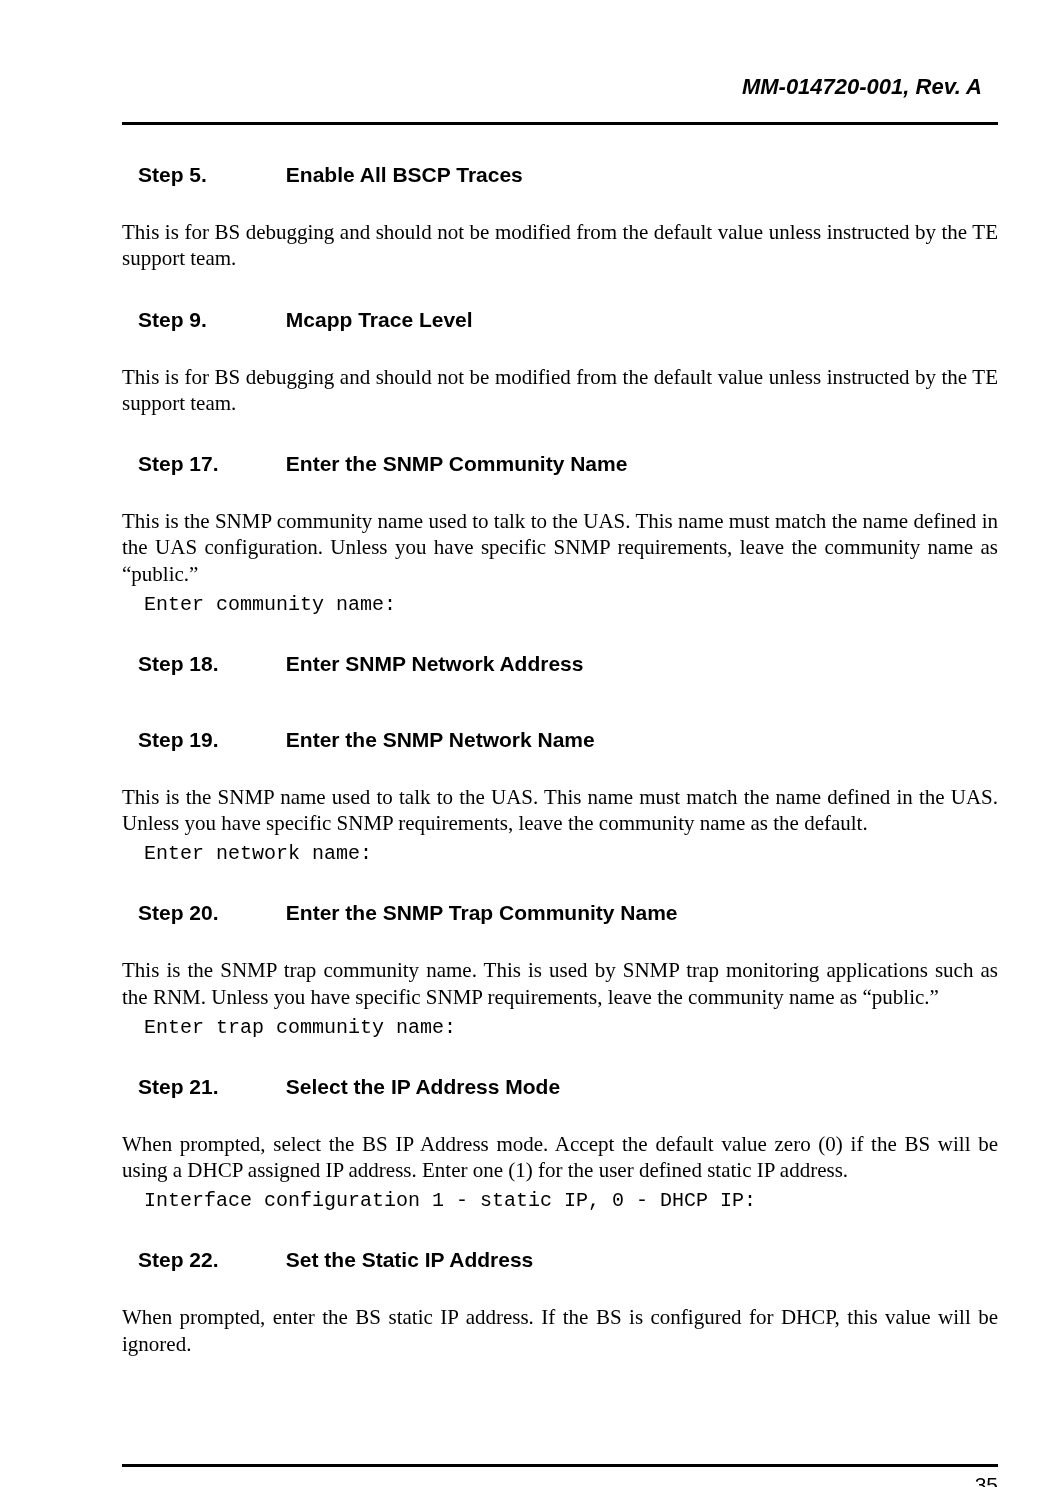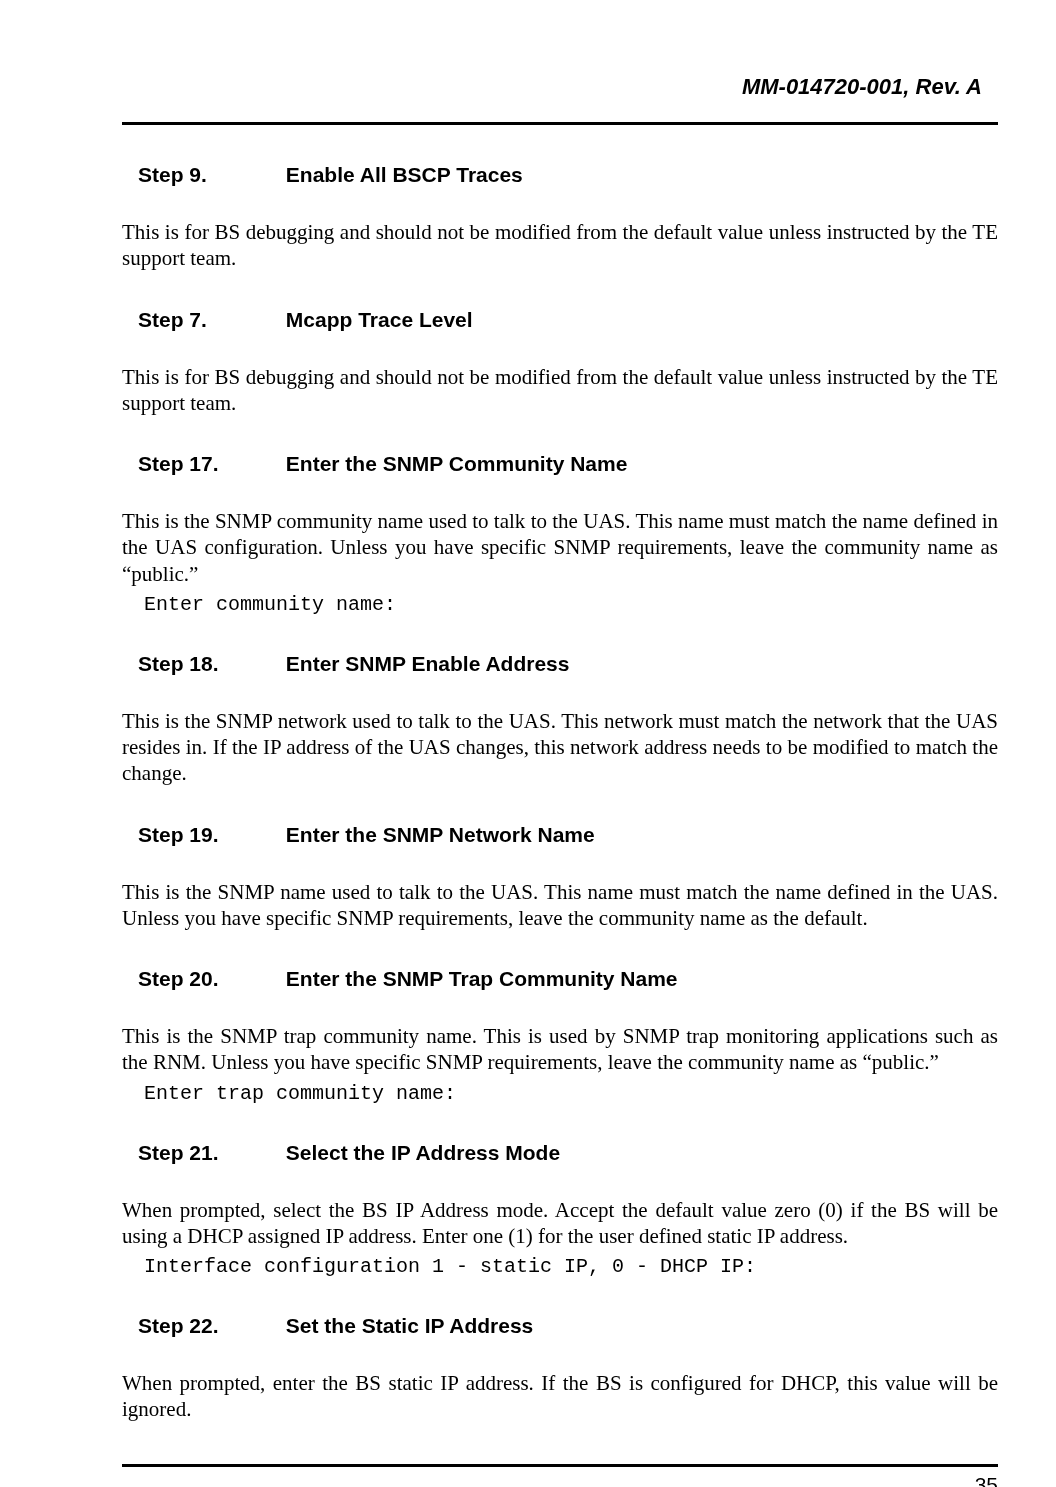--- a/index.html
+++ b/index.html
@@ -73,49 +73,49 @@
 <body>
 
 <div class="page">
 
   <div class="header">
     <span>MM-014720-001, Rev. A</span>
   </div>
   <div class="header-line"></div>
 
   <div class="step-heading">
-    <span class="step-num">Step 9.</span>
+    <span class="step-num">Step 5.</span>
     <span>Enable All BSCP Traces</span>
   </div>
   <p class="body-text">This is for BS debugging and should not be modified from the default value unless instructed by the TE support team.</p>
 
   <div class="step-heading">
-    <span class="step-num">Step 7.</span>
+    <span class="step-num">Step 9.</span>
     <span>Mcapp Trace Level</span>
   </div>
   <p class="body-text">This is for BS debugging and should not be modified from the default value unless instructed by the TE support team.</p>
 
   <div class="step-heading">
     <span class="step-num">Step 17.</span>
     <span>Enter the SNMP Community Name</span>
   </div>
   <p class="body-text">This is the SNMP community name used to talk to the UAS.  This name must match the name defined in the UAS configuration.  Unless you have specific SNMP requirements, leave the community name as “public.”</p>
   <p class="code-text">Enter community name:</p>
 
   <div class="step-heading">
     <span class="step-num">Step 18.</span>
-    <span>Enter SNMP Enable Address</span>
+    <span>Enter SNMP Network Address</span>
   </div>
-  <p class="body-text">This is the SNMP network used to talk to the UAS.  This network must match the network that the UAS resides in.  If the IP address of the UAS changes, this network address needs to be modified to match the change.</p>
 
   <div class="step-heading">
     <span class="step-num">Step 19.</span>
     <span>Enter the SNMP Network Name</span>
   </div>
   <p class="body-text">This is the SNMP name used to talk to the UAS.  This name must match the name defined in the UAS. Unless you have specific SNMP requirements, leave the community name as the default.</p>
+  <p class="code-text">Enter network name:</p>
 
   <div class="step-heading">
     <span class="step-num">Step 20.</span>
     <span>Enter the SNMP Trap Community Name</span>
   </div>
   <p class="body-text">This is the SNMP trap community name.  This is used by SNMP trap monitoring applications such as the RNM.  Unless you have specific SNMP requirements, leave the community name as “public.”</p>
   <p class="code-text">Enter trap community name:</p>
 
   <div class="step-heading">
     <span class="step-num">Step 21.</span>

